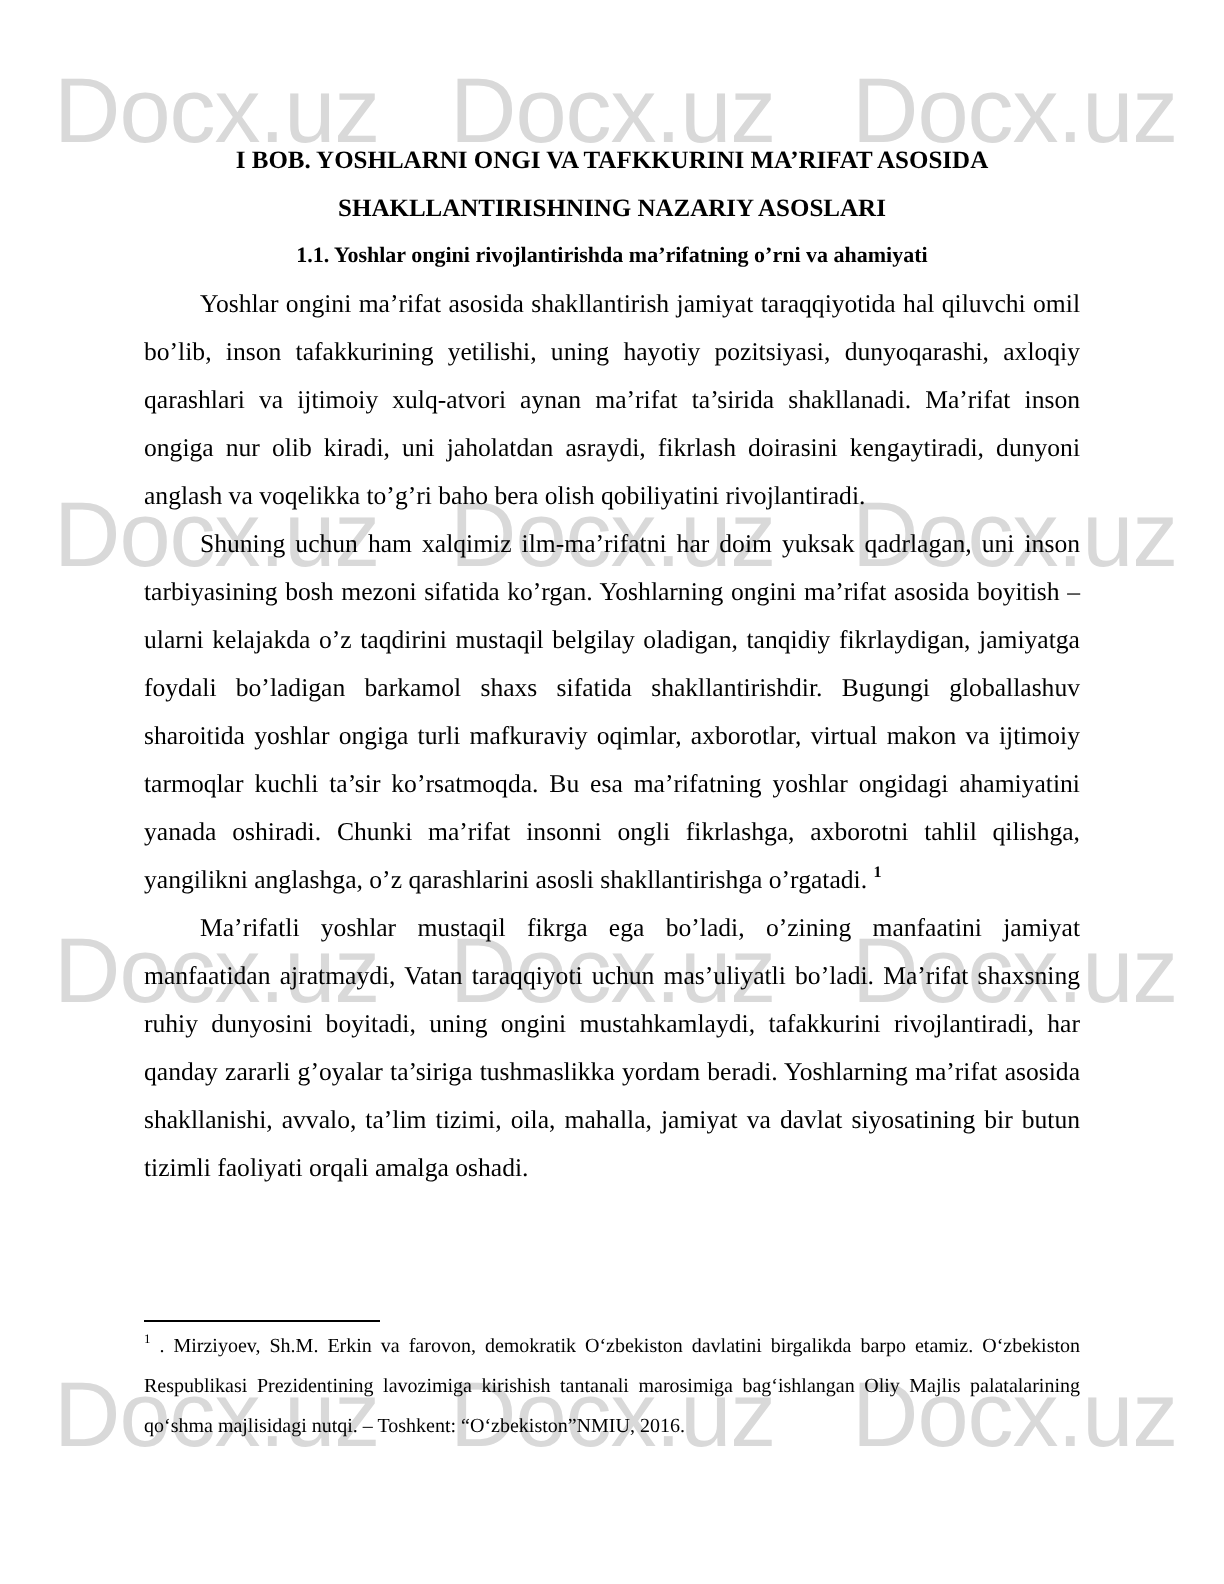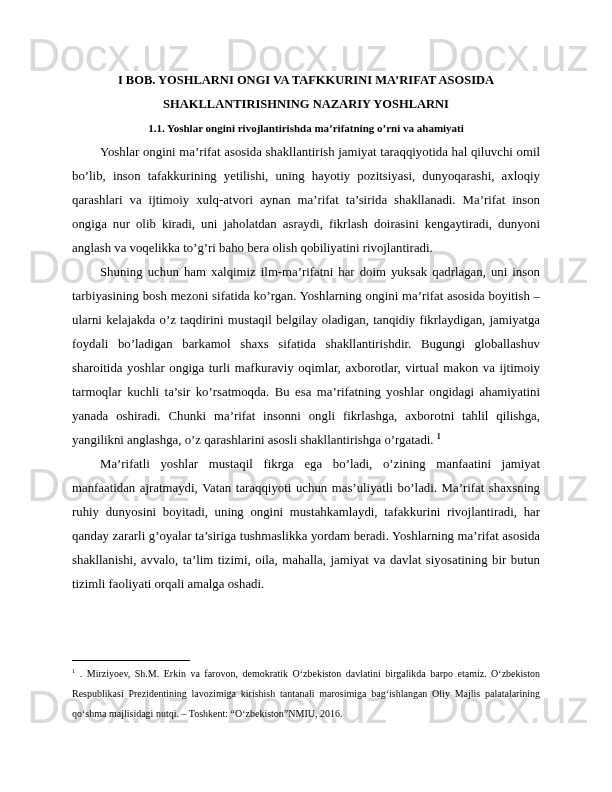--- a/index.html
+++ b/index.html
@@ -104,21 +104,21 @@
   <div class="wm" style="left:225px; top:462px;">Docx.uz</div>
   <div class="wm" style="left:426px; top:462px;">Docx.uz</div>
 
   <div class="wm" style="left:27px; top:684px;">Docx.uz</div>
   <div class="wm" style="left:225px; top:684px;">Docx.uz</div>
   <div class="wm" style="left:426px; top:684px;">Docx.uz</div>
 </div>
 
 <div class="page">
   <h1 class="heading">I BOB. YOSHLARNI ONGI VA TAFKKURINI MA’RIFAT ASOSIDA</h1>
-  <h1 class="heading">SHAKLLANTIRISHNING NAZARIY YOSHLARNI</h1>
+  <h1 class="heading">SHAKLLANTIRISHNING NAZARIY ASOSLARI</h1>
   <h2 class="heading sub">1.1. Yoshlar ongini rivojlantirishda ma’rifatning o’rni va ahamiyati</h2>
 
   <p class="para">
     <span>Yoshlar ongini ma’rifat asosida shakllantirish jamiyat taraqqiyotida hal qiluvchi omil bo’lib, inson tafakkurining yetilishi, uning hayotiy pozitsiyasi, dunyoqarashi, axloqiy qarashlari va ijtimoiy xulq-atvori aynan ma’rifat ta’sirida shakllanadi. Ma’rifat inson ongiga nur olib kiradi, uni jaholatdan asraydi, fikrlash doirasini kengaytiradi, dunyoni anglash va voqelikka to’g’ri baho bera olish qobiliyatini rivojlantiradi.</span>
   </p>
   <p class="para">
     <span>Shuning uchun ham xalqimiz ilm-ma’rifatni har doim yuksak qadrlagan, uni inson tarbiyasining bosh mezoni sifatida ko’rgan. Yoshlarning ongini ma’rifat asosida boyitish – ularni kelajakda o’z taqdirini mustaqil belgilay oladigan, tanqidiy fikrlaydigan, jamiyatga foydali bo’ladigan barkamol shaxs sifatida shakllantirishdir. Bugungi globallashuv sharoitida yoshlar ongiga turli mafkuraviy oqimlar, axborotlar, virtual makon va ijtimoiy tarmoqlar kuchli ta’sir ko’rsatmoqda. Bu esa ma’rifatning yoshlar ongidagi ahamiyatini yanada oshiradi. Chunki ma’rifat insonni ongli fikrlashga, axborotni tahlil qilishga, yangilikni anglashga, o’z qarashlarini asosli shakllantirishga o’rgatadi.</span>
     <span class="fn-sup">1</span>
   </p>
   <p class="para">

